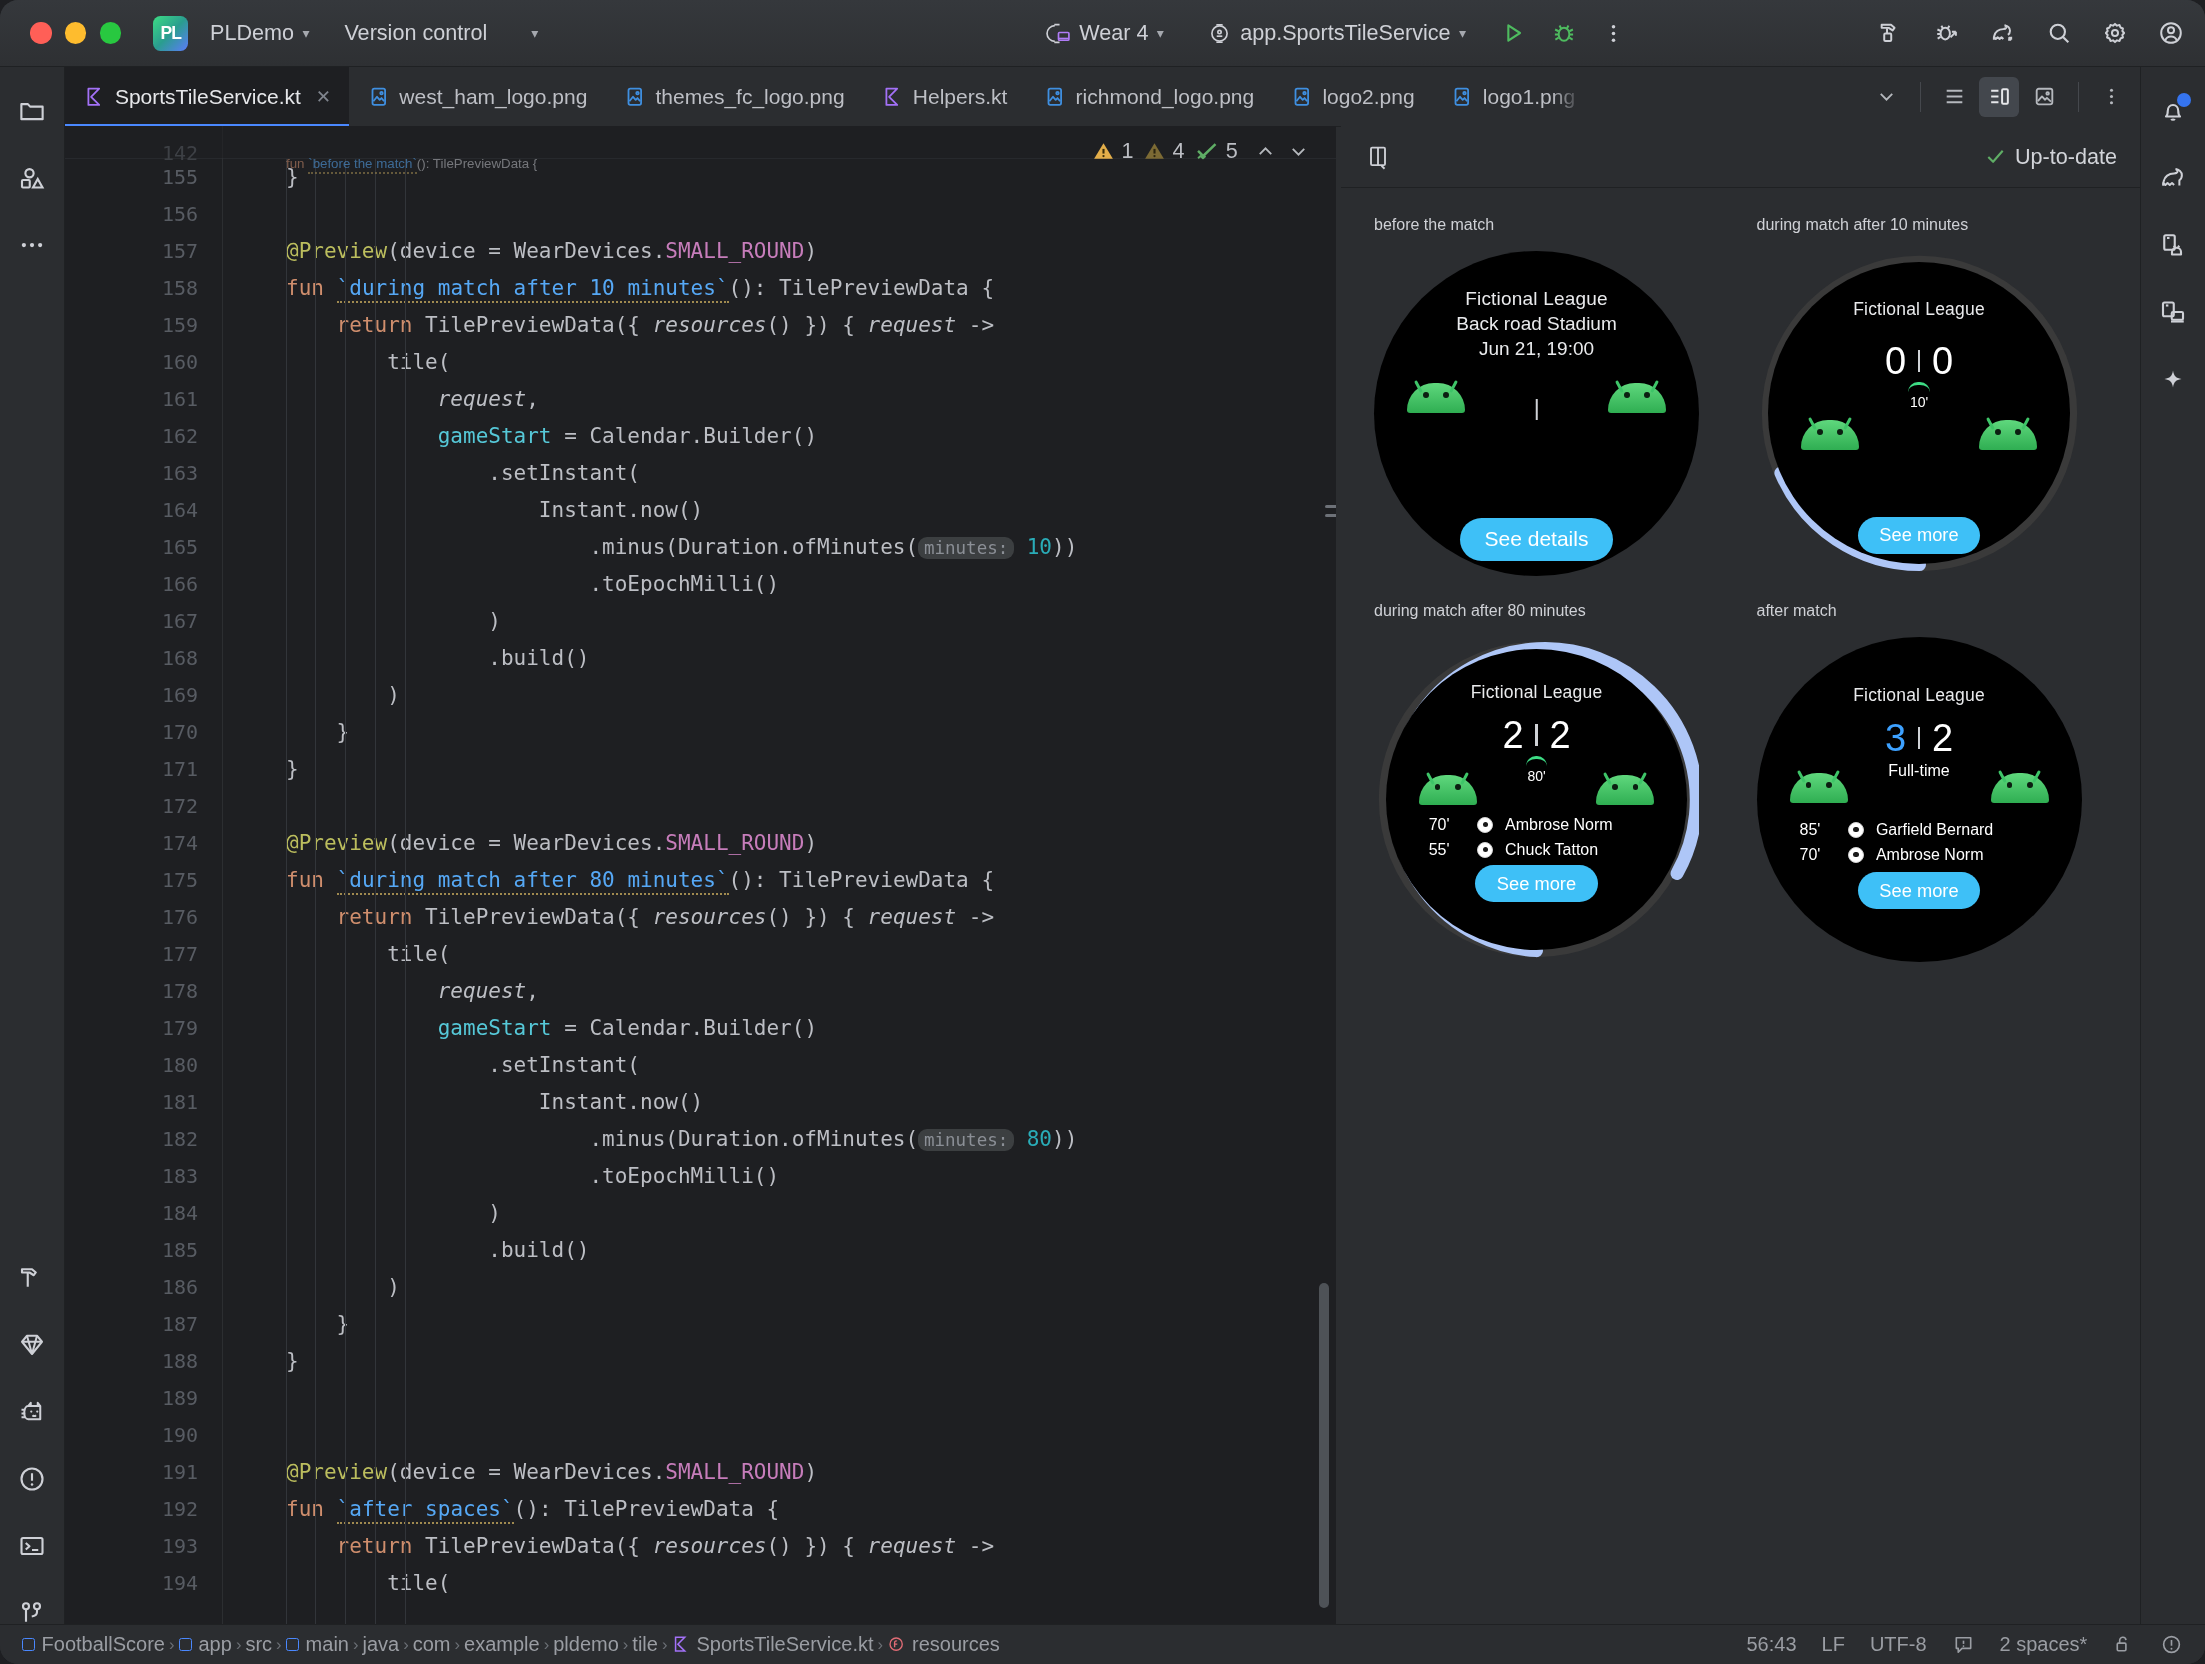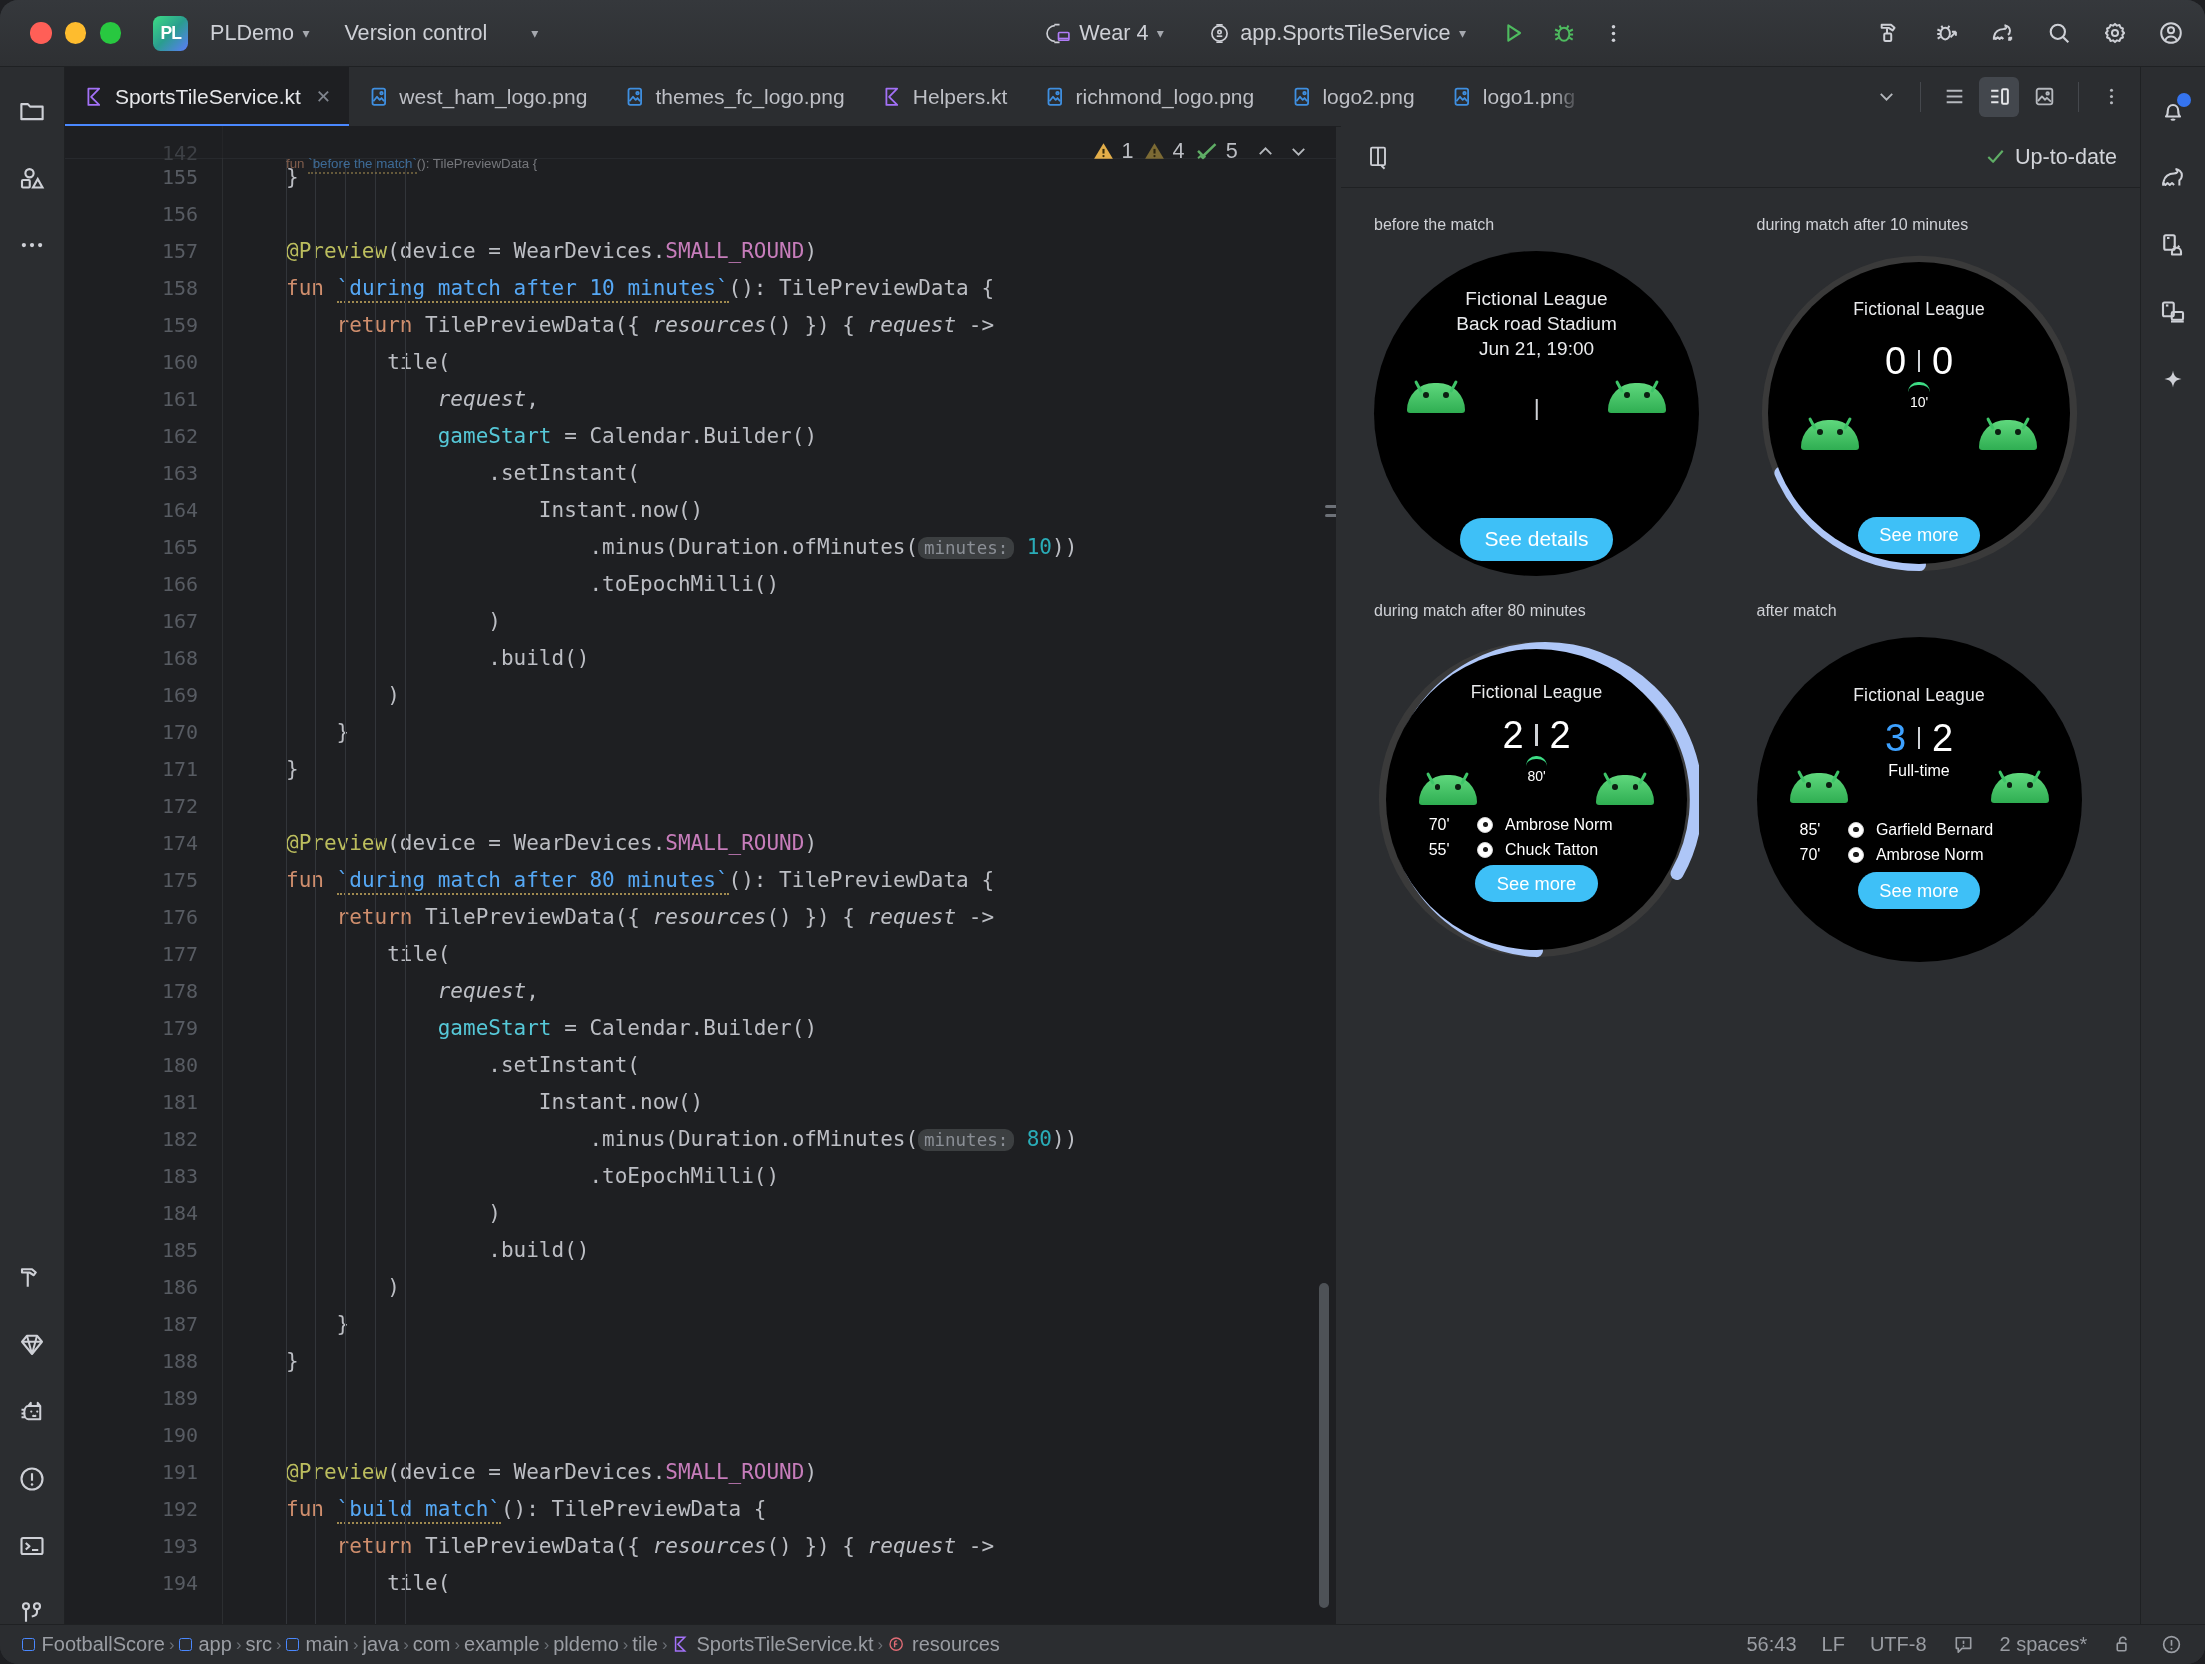--- a/index.html
+++ b/index.html
@@ -600,21 +600,21 @@
         <div class="crow"><span class="lnum">182</span><span class="ctext">&nbsp;&nbsp;&nbsp;&nbsp;&nbsp;&nbsp;&nbsp;&nbsp;&nbsp;&nbsp;&nbsp;&nbsp;&nbsp;&nbsp;&nbsp;&nbsp;&nbsp;&nbsp;&nbsp;&nbsp;&nbsp;&nbsp;&nbsp;&nbsp;.minus(Duration.ofMinutes(<span class="hint">minutes:</span> <span class="num">80</span>))</span></div>
         <div class="crow"><span class="lnum">183</span><span class="ctext">&nbsp;&nbsp;&nbsp;&nbsp;&nbsp;&nbsp;&nbsp;&nbsp;&nbsp;&nbsp;&nbsp;&nbsp;&nbsp;&nbsp;&nbsp;&nbsp;&nbsp;&nbsp;&nbsp;&nbsp;&nbsp;&nbsp;&nbsp;&nbsp;.toEpochMilli()</span></div>
         <div class="crow"><span class="lnum">184</span><span class="ctext">&nbsp;&nbsp;&nbsp;&nbsp;&nbsp;&nbsp;&nbsp;&nbsp;&nbsp;&nbsp;&nbsp;&nbsp;&nbsp;&nbsp;&nbsp;&nbsp;)</span></div>
         <div class="crow"><span class="lnum">185</span><span class="ctext">&nbsp;&nbsp;&nbsp;&nbsp;&nbsp;&nbsp;&nbsp;&nbsp;&nbsp;&nbsp;&nbsp;&nbsp;&nbsp;&nbsp;&nbsp;&nbsp;.build()</span></div>
         <div class="crow"><span class="lnum">186</span><span class="ctext">&nbsp;&nbsp;&nbsp;&nbsp;&nbsp;&nbsp;&nbsp;&nbsp;)</span></div>
         <div class="crow"><span class="lnum">187</span><span class="ctext">&nbsp;&nbsp;&nbsp;&nbsp;}</span></div>
         <div class="crow"><span class="lnum">188</span><span class="ctext">}</span></div>
         <div class="crow"><span class="lnum">189</span><span class="ctext"></span></div>
         <div class="crow"><span class="lnum">190</span><span class="ctext"></span></div>
         <div class="crow"><span class="lnum">191</span><span class="ctext"><span class="ann">@Preview</span>(device = WearDevices.<span class="const">SMALL_ROUND</span>)</span></div>
-        <div class="crow"><span class="lnum">192</span><span class="ctext"><span class="kw">fun</span> <span class="fname wavy">`build match`</span>(): TilePreviewData {</span></div>
+        <div class="crow"><span class="lnum">192</span><span class="ctext"><span class="kw">fun</span> <span class="fname wavy">`after spaces`</span>(): TilePreviewData {</span></div>
         <div class="crow"><span class="lnum">193</span><span class="ctext">&nbsp;&nbsp;&nbsp;&nbsp;<span class="kw">return</span> TilePreviewData({ <span class="italic">resources</span>() }) { <span class="italic">request</span> -&gt;</span></div>
         <div class="crow"><span class="lnum">194</span><span class="ctext">&nbsp;&nbsp;&nbsp;&nbsp;&nbsp;&nbsp;&nbsp;&nbsp;tile(</span></div>
       </div>
 
     <div class="inspect">
       <span class="grp">
         <span class="icn">
           <svg width="25" height="25" viewBox="0 0 24 24">
               <path d="M12 4 21 19H3z" fill="#e3ae4a"></path>
               <path d="M12 9.5v4.5" stroke="#3a2d0a" stroke-width="2"></path>

